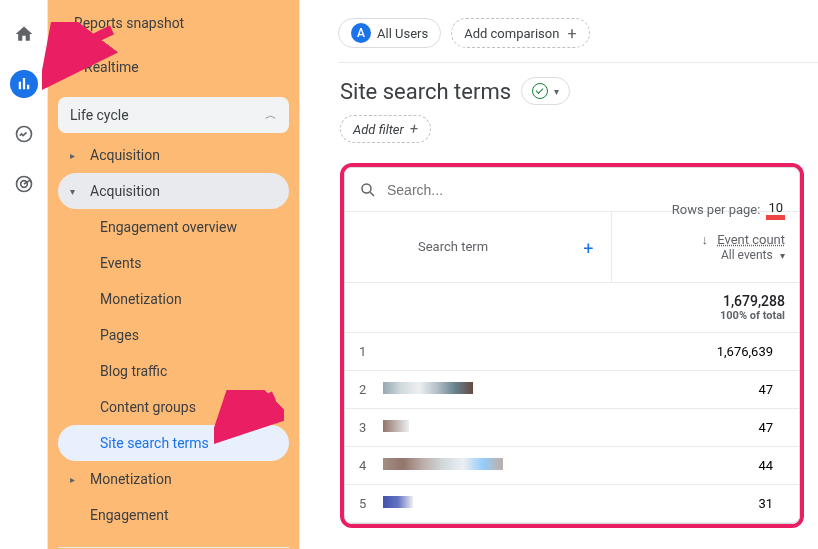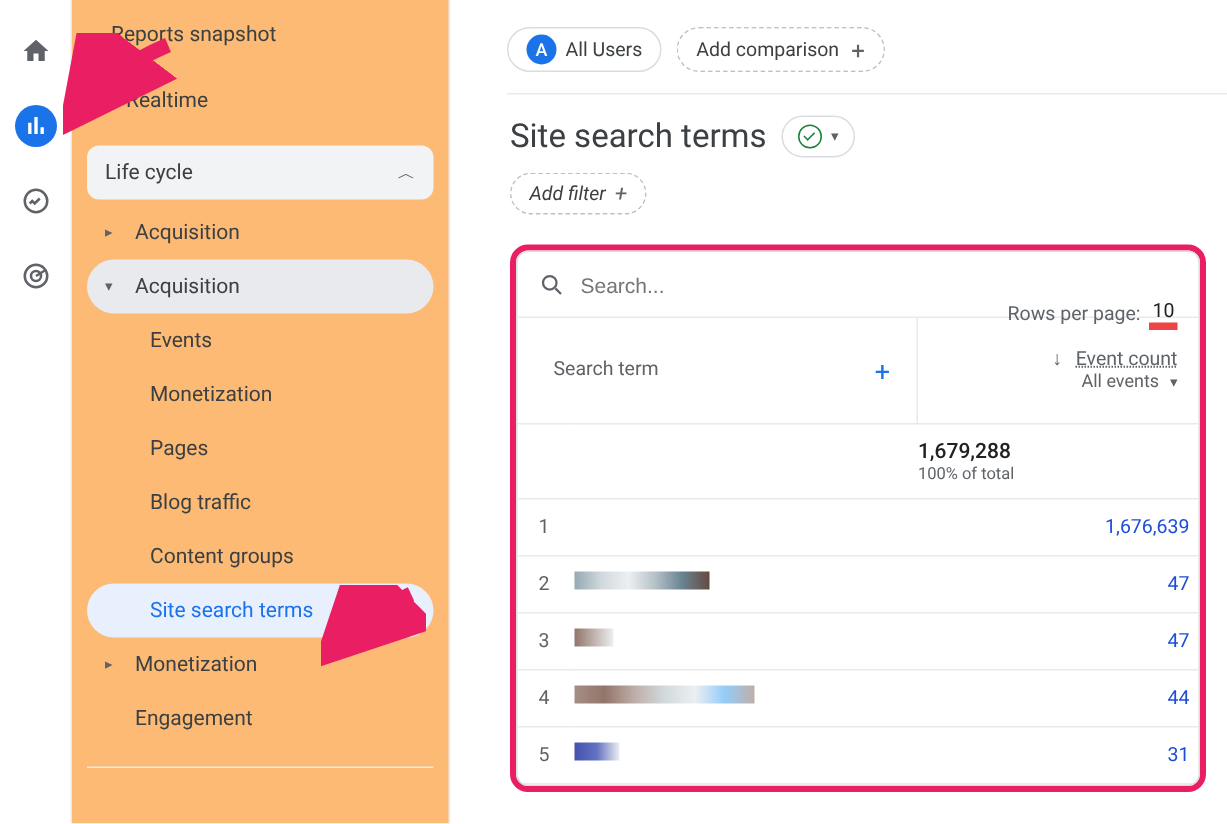--- a/index.html
+++ b/index.html
@@ -45,36 +45,36 @@
   .card-wrap { border: 4px solid #e91e63; border-radius: 12px; margin-right: 14px; background: #fff; }
   .card { border: 1px solid #dadce0; border-radius: 8px; overflow: hidden; }
   .search-row { display: flex; align-items: center; height: 44px; padding: 0 14px; border-bottom: 1px solid #e8eaed; gap: 10px; }
   .search-row input { border: none; outline: none; flex: 1; font-size: 14px; color: #5f6368; }
   .rpp { font-size: 13px; color: #5f6368; display: flex; align-items: center; gap: 6px; margin-top: 40px; }
   .rpp .val { border-bottom: 5px solid #ef4444; padding: 0 2px; color: #202124; }
   
   table { width: 100%; border-collapse: collapse; }
   th, td { border-bottom: 1px solid #e8eaed; font-size: 13px; }
   th { height: 70px; text-align: left; font-weight: 400; color: #5f6368; vertical-align: middle; }
-  .th-term { padding-left: 24px; position: relative; }
+  .th-term { padding-left: 73px; position: relative; }
   .th-term .plus-btn { position: absolute; right: 18px; top: 26px; color: #1a73e8; font-size: 18px; font-weight: 400; }
   .th-count { text-align: right; padding-right: 14px; border-left: 1px solid #e8eaed; }
   .th-count .label { text-decoration: underline dotted; }
   .th-count .sub { font-size: 12px; }
   .th-count .arrow { margin-right: 6px; }
   .th-count .caret { font-size: 10px; margin-left: 4px; }
   
   .total-row td { height: 50px; }
-  .total-row .val { padding-right: 14px; font-weight: 500; color: #202124; font-size: 14px; }
-  .total-row .sub { font-size: 11px; color: #5f6368; font-weight: 400; display: block; }
+  .total-row .val { text-align: right; padding-right: 14px; font-weight: 500; color: #202124; font-size: 14px; }
+  .total-row .sub { font-size: 11px; color: #5f6368; font-weight: 700; display: block; }
   
   .data-row td { height: 38px; }
   .data-row .idx { width: 38px; text-align: left; padding-left: 14px; color: #5f6368; }
   .data-row .term { padding-left: 0; }
-  .data-row .val { text-align: right; padding-right: 6px; color: #1d4ed8; }
+  .data-row .val { text-align: right; padding-right: 26px; color: #000000; }
   
   .blur { display: inline-block; height: 12px; background: linear-gradient(90deg, #b0bec5 0%, #cfd8dc 20%, #eceff1 40%, #90a4ae 60%, #607d8b 80%, #bcaaa4 100%); filter: blur(0.3px); opacity: 0.95; }
   .blur.w1 { width: 90px; background: linear-gradient(90deg,#90a4ae,#cfd8dc,#eceff1,#b0bec5,#607d8b,#5d4037); }
   .blur.w2 { width: 26px; background: linear-gradient(90deg,#8d6e63,#eceff1); }
   .blur.w3 { width: 120px; background: linear-gradient(90deg,#a1887f,#8d6e63,#bcaaa4,#cfd8dc,#eceff1,#90caf9,#bcaaa4); }
   .blur.w4 { width: 30px; background: linear-gradient(90deg,#3949ab,#5c6bc0,#eceff1); }
   
   
   .arrow-annot { position: absolute; pointer-events: none; }
   .arrow-svg { fill: #e91e63; }
@@ -121,20 +121,21 @@
 
   <div class="side-item">
     <span class="chev">▸</span>
     <span>Acquisition</span>
   </div>
 
   <div class="side-item expanded">
     <span class="chev">▾</span>
     <span>Acquisition</span>
   </div>
+  <div class="side-item side-sub">Engagement overview</div>
   <div class="side-item side-sub">Events</div>
   <div class="side-item side-sub">Monetization</div>
   <div class="side-item side-sub">Pages</div>
   <div class="side-item side-sub">Blog traffic</div>
   <div class="side-item side-sub">Content groups</div>
   <div class="side-item side-sub selected">Site search terms</div>
 
   <div class="side-item">
     <span class="chev">▸</span>
     <span>Monetization</span>

